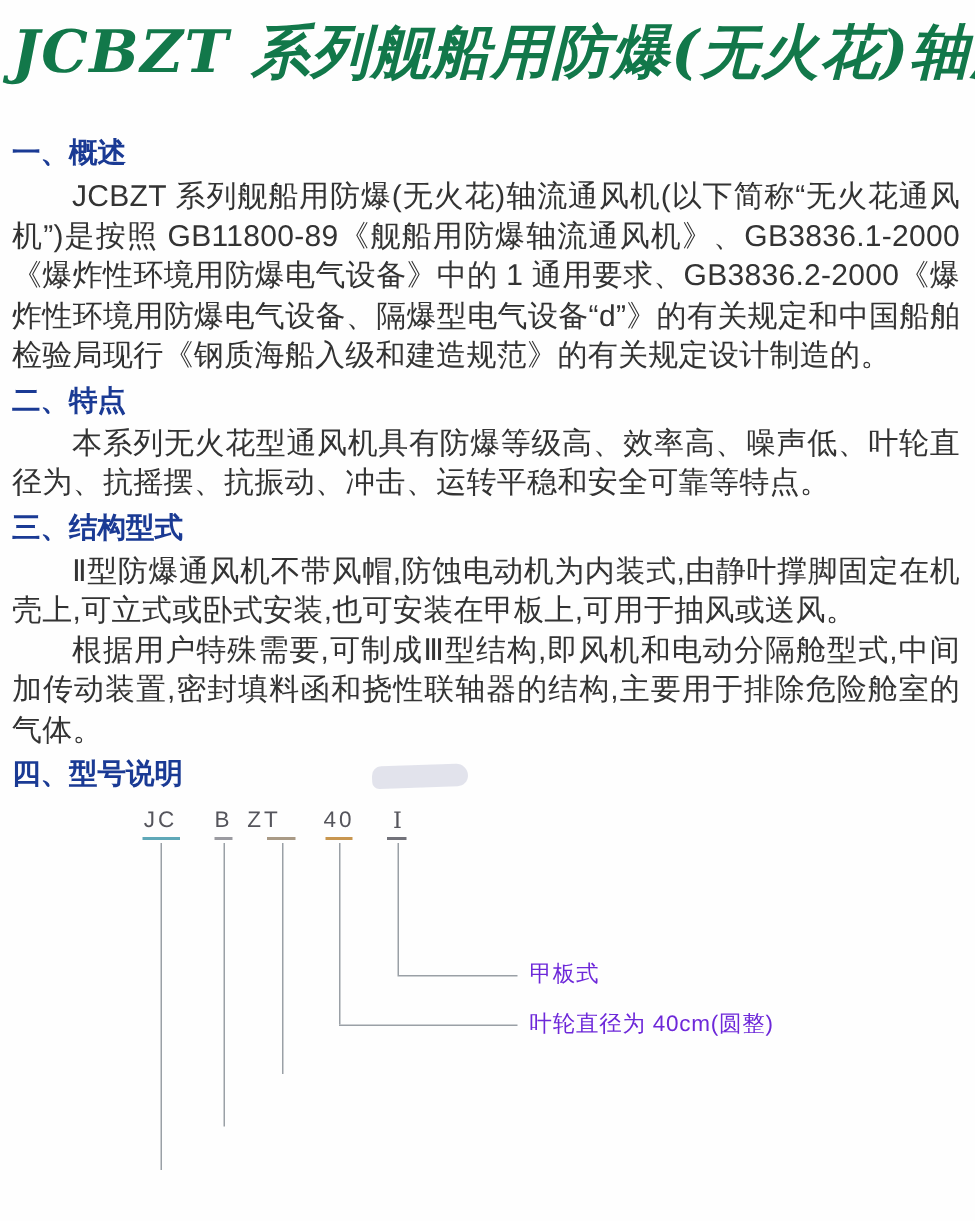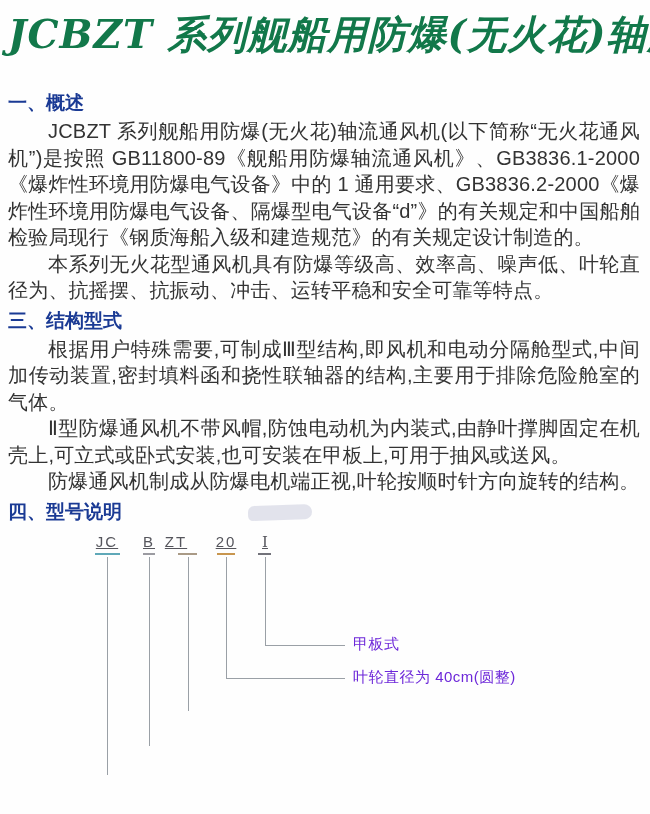--- a/index.html
+++ b/index.html
@@ -61,21 +61,20 @@
   }
   .code {
     position: absolute;
     top: 6px;
     font-size: 15px;
     letter-spacing: 2px;
     color: #55555c;
     text-align: center;
     transform: translateX(-50%);
     white-space: nowrap;
-    text-decoration: underline;
   }
   .code.serif { font-family: "DejaVu Serif", serif; letter-spacing: 0; }
   .underline { position: absolute; top: 26px; height: 2px; }
   .vline { position: absolute; width: 1px; background: #9aa0a6; top: 30px; }
   .hline { position: absolute; height: 1px; background: #9aa0a6; }
   .leaf-label {
     position: absolute;
     left: 345px;
     font-size: 15px;
     color: #6d28d9;
@@ -102,38 +101,38 @@
 </head>
 <body>
 
 <div class="page">
 
   <div class="doc-title">JCBZT 系列舰船用防爆(无火花)轴流通风机</div>
 
   <div class="sec-heading">一、概述</div>
   <p class="body-par">JCBZT 系列舰船用防爆(无火花)轴流通风机(以下简称“无火花通风机”)是按照 GB11800-89《舰船用防爆轴流通风机》、GB3836.1-2000《爆炸性环境用防爆电气设备》中的 1 通用要求、GB3836.2-2000《爆炸性环境用防爆电气设备、隔爆型电气设备“d”》的有关规定和中国船舶检验局现行《钢质海船入级和建造规范》的有关规定设计制造的。</p>
 
+  <div class="sec-heading">二、特点</div>
   <p class="body-par">本系列无火花型通风机具有防爆等级高、效率高、噪声低、叶轮直径为、抗摇摆、抗振动、冲击、运转平稳和安全可靠等特点。</p>
 
   <div class="sec-heading">三、结构型式</div>
+  <p class="body-par">Ⅱ型防爆通风机不带风帽,防蚀电动机为内装式,由静叶撑脚固定在机壳上,可立式或卧式安装,也可安装在甲板上,可用于抽风或送风。</p>
   <p class="body-par">根据用户特殊需要,可制成Ⅲ型结构,即风机和电动分隔舱型式,中间加传动装置,密封填料函和挠性联轴器的结构,主要用于排除危险舱室的气体。</p>
-  <p class="body-par">Ⅱ型防爆通风机不带风帽,防蚀电动机为内装式,由静叶撑脚固定在机壳上,可立式或卧式安装,也可安装在甲板上,可用于抽风或送风。</p>
-  <p class="body-par">防爆通风机制成从防爆电机端正视,叶轮按顺时针方向旋转的结构。</p>
 
   <div class="sec-heading">四、型号说明</div>
   <div style="position:relative;height:0;">
     <div class="smudge" style="top:-22px;"></div>
   </div>
 
   <div class="diagram">
 
     <div class="code cx0">JC</div>
     <div class="code cx1">B</div>
     <div class="code cx2">ZT</div>
-    <div class="code cx3">20</div>
+    <div class="code cx3">40</div>
     <div class="code cx4 serif">Ⅰ</div>
 
     <div class="underline u0" style="background: rgb(95, 168, 184);"></div>
     <div class="underline u1" style="background: rgb(155, 155, 161);"></div>
     <div class="underline u2" style="background: rgb(169, 154, 134);"></div>
     <div class="underline u3" style="background: rgb(200, 150, 79);"></div>
     <div class="underline u4" style="background: rgb(114, 114, 122);"></div>
 
     <div class="vline v0"></div>
     <div class="vline v1"></div>

